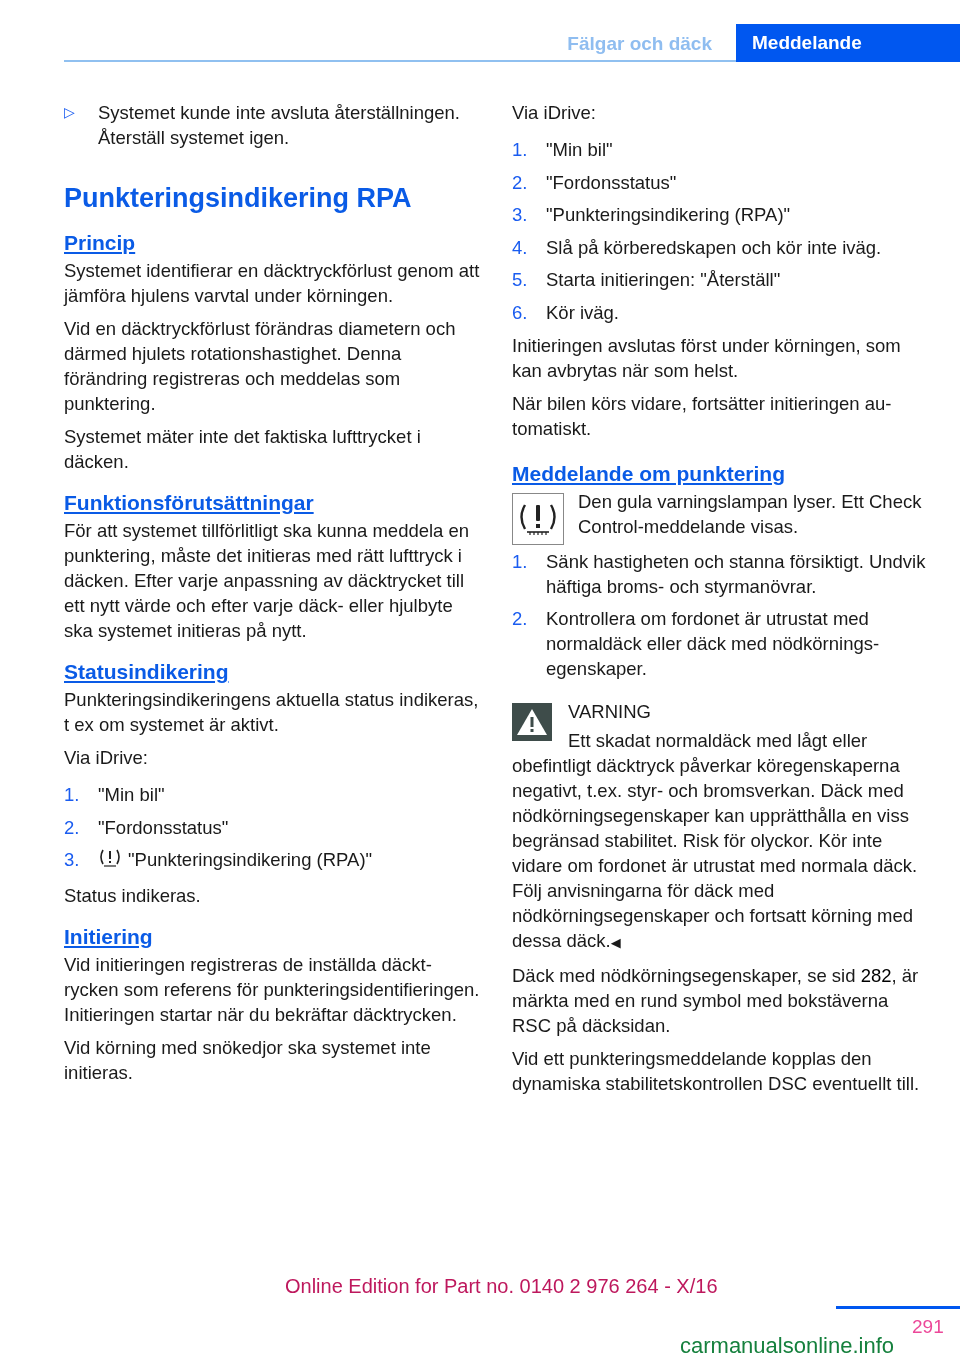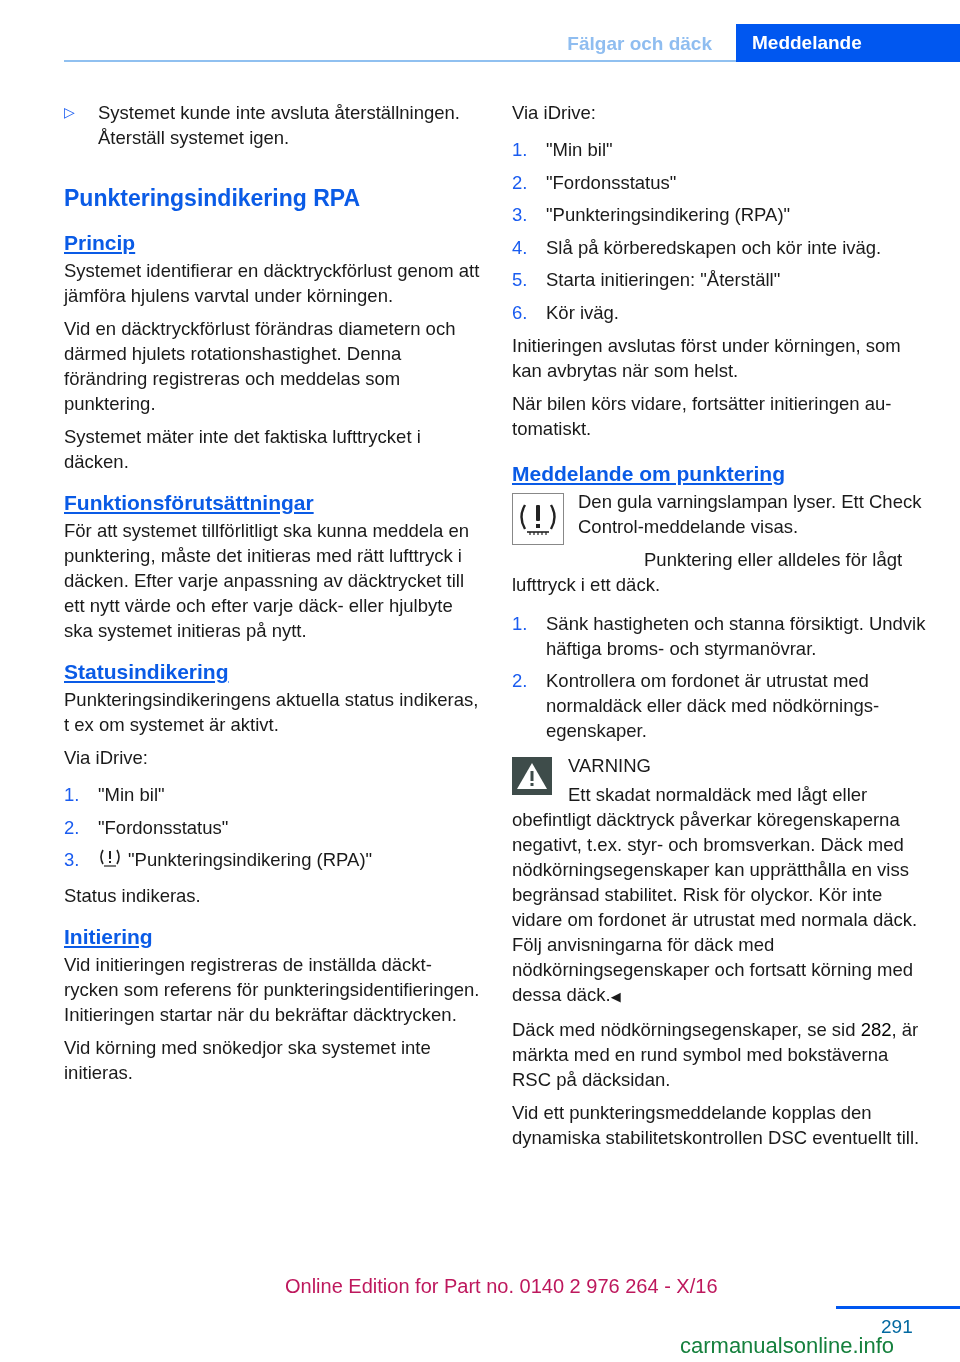--- a/index.html
+++ b/index.html
@@ -17,42 +17,42 @@
   .tab-active {
     position: absolute; left: 736px; top: 24px; width: 224px; height: 38px;
     background: #0057f0; color: #ffffff; font-size: 19px; font-weight: bold;
     line-height: 38px; padding-left: 16px; box-sizing: border-box;
   }
   
   .col { position: absolute; top: 100px; width: 416px; font-size: 18.5px; line-height: 25px; }
   .col-left { left: 64px; }
   .col-right { left: 512px; }
   p { margin: 0 0 8px 0; }
-  .h1 { color: #0a5be6; font-weight: bold; font-size: 23px; line-height: 36px; margin: 30px 0 14px 0; }
+  .h1 { color: #0a5be6; font-weight: bold; font-size: 27px; line-height: 36px; margin: 30px 0 14px 0; }
   .h2 { color: #0a5be6; font-weight: bold; font-size: 21px; line-height: 26px; margin: 16px 0 2px 0; text-decoration: underline; }
   .h2.first { margin-top: 0; }
   .blue { color: #000000; }
   .bullet-row { display: flex; margin-bottom: 8px; }
   .bullet-marker { width: 34px; flex: none; color: #1a5cf0; font-size: 14px; }
   ol.steps { list-style: none; margin: 0 0 8px 0; padding: 0; }
   ol.steps li { display: flex; margin-bottom: 7.5px; }
   ol.steps li .num { width: 34px; flex: none; color: #1a5cf0; }
   .inline-icon { display: inline-block; vertical-align: middle; margin: 0 6px 0 0; }
   .icon-box {
     float: left; width: 52px; height: 52px; border: 1px solid #888; margin: 4px 14px 4px 0;
     display: flex; align-items: center; justify-content: center; box-sizing: border-box;
   }
   .warn-box {
     float: left; width: 40px; height: 38px; background: #3e4c4a; margin: 4px 16px 2px 0;
     display: flex; align-items: center; justify-content: center;
   }
   .clear { clear: both; }
   
   .foot-line { position: absolute; left: 836px; top: 1306px; width: 124px; height: 3px; background: #0057f0; }
-  .page-num { position: absolute; left: 881px; top: 1316px; font-size: 19px; color: #0369a1; }
+  .page-num { position: absolute; left: 912px; top: 1316px; font-size: 19px; color: #ec4899; }
   .foot-text { position: absolute; left: 285px; top: 1275px; font-size: 20px; color: #be185d; white-space: nowrap; }
   .watermark { position: absolute; left: 680px; top: 1333px; font-size: 22px; color: #15803d; white-space: nowrap; }
 </style>
 </head>
 <body>
 
 <div class="hdr-line"></div>
 <div class="tab-inactive">Fälgar och däck</div>
 <div class="tab-active">Meddelande</div>
 
@@ -142,34 +142,33 @@
     <svg width="44" height="40" viewBox="0 0 44 40">
         <path d="M9 6 Q2 18 9 30" fill="none" stroke="#222" stroke-width="2.4"></path>
         <path d="M35 6 Q42 18 35 30" fill="none" stroke="#222" stroke-width="2.4"></path>
         <rect x="20" y="6" width="4" height="16" rx="1" fill="#222"></rect>
         <rect x="20" y="25" width="4" height="4" fill="#222"></rect>
         <path d="M11 33 L33 33" stroke="#222" stroke-width="1.6"></path>
         <path d="M14 33v3M18 33v3M22 33v3M26 33v3M30 33v3" stroke="#222" stroke-width="1.2"></path>
       </svg>
   </div>
   <p>Den gula varningslampan lyser. Ett Check Control-meddelande visas.</p>
-  <p style="text-indent:66px;margin-bottom:14px">Punktering eller alldeles för lågt luft­tryck i ett däck.</p>
   <div class="clear"></div>
   <ol class="steps">
     <li>
         <span class="num">1.</span>
         <span>Sänk hastigheten och stanna försiktigt. Undvik häftiga broms- och styrmanövrar.</span>
       </li>
     <li>
         <span class="num">2.</span>
         <span>Kontrollera om fordonet är utrustat med normaldäck eller däck med nödkörnings­egenskaper.</span>
       </li>
   </ol>
 
-  <div style="margin-top:10px">
+  <div style="margin-top:18px">
     <div class="warn-box">
       <svg width="34" height="30" viewBox="0 0 34 30">
           <path d="M17 2 L32 28 L2 28 Z" fill="#ffffff"></path>
           <rect x="15.5" y="10" width="3" height="10" fill="#3e4c4a"></rect>
           <rect x="15.5" y="22" width="3" height="3" fill="#3e4c4a"></rect>
         </svg>
     </div>
     <p style="margin-bottom:4px">VARNING</p>
     <p style="text-indent:0"><span>Ett skadat normaldäck med lågt eller obefintligt däcktryck påverkar köregenska­perna negativt, t.ex. styr- och bromsverkan. Däck med nödkörningsegenskaper kan upp­rätthålla en viss begränsad stabilitet. Risk för olyckor. Kör inte vidare om fordonet är utrustat med normala däck. Följ anvisningarna för däck med nödkörningsegenskaper och fortsatt kör­ning med dessa däck.</span><span style="font-size:13px">◀</span></p>
     <div class="clear"></div>

